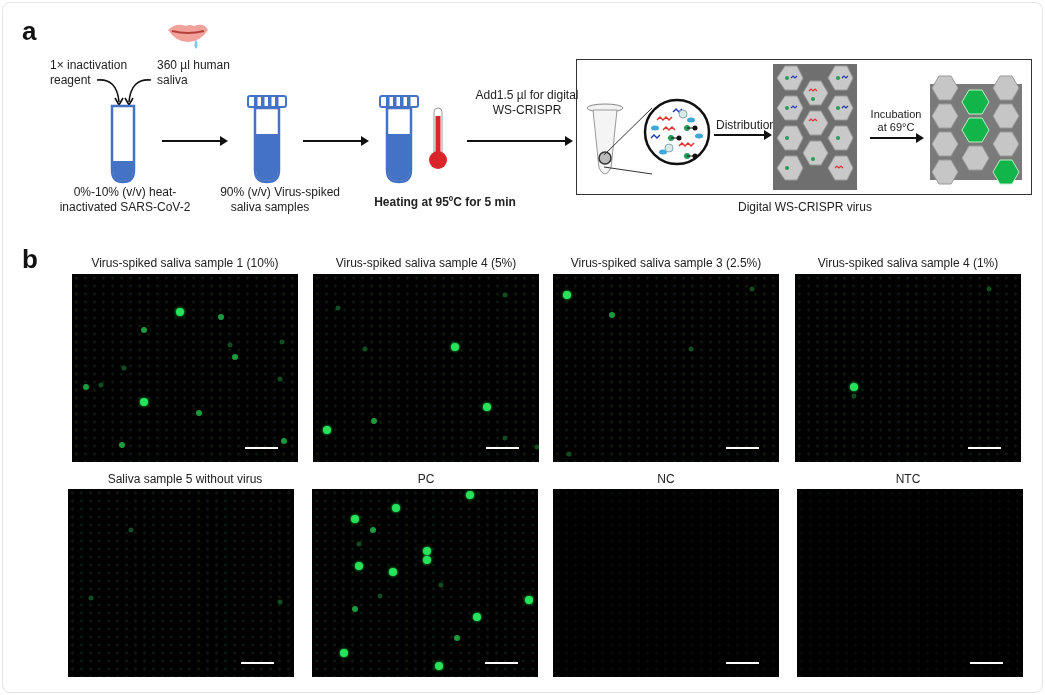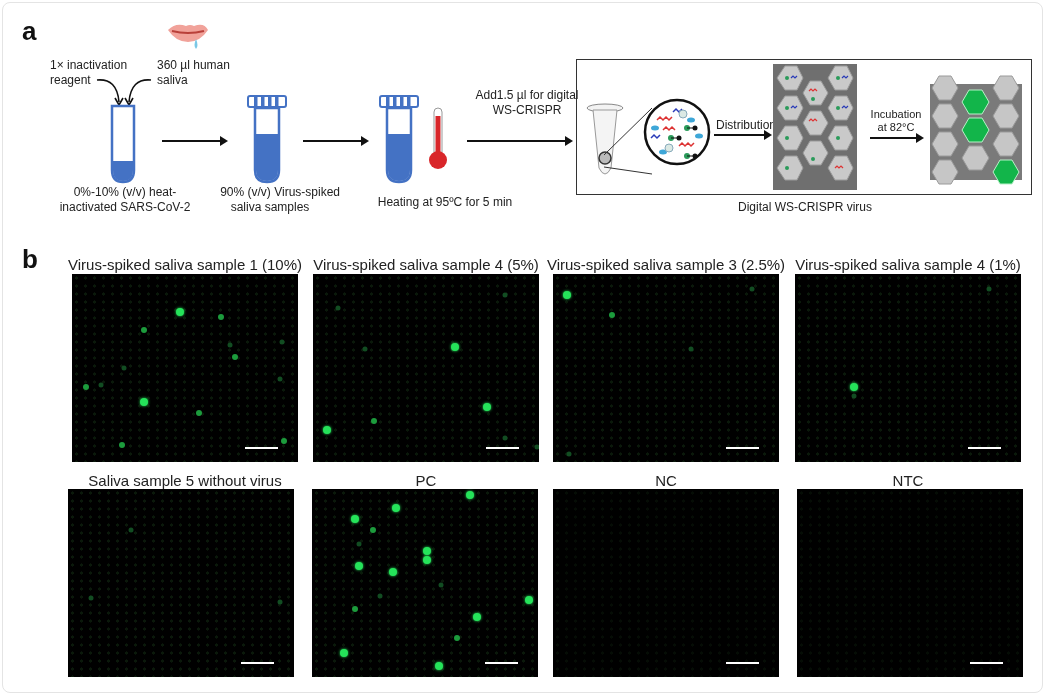--- a/index.html
+++ b/index.html
@@ -13,21 +13,21 @@
   .arrow{position:absolute;height:2px;background:#111;}
   .arrow::after{content:"";position:absolute;right:-2px;top:-4px;border-left:8px solid #111;border-top:5px solid transparent;border-bottom:5px solid transparent;}
   .assay-box{position:absolute;left:576px;top:59px;width:454px;height:134px;border:1.5px solid #333;}
   .micro{position:absolute;background:#000;overflow:hidden;width:226px;height:188px;}
   .micro .grid{position:absolute;inset:0;background-image:radial-gradient(circle,rgba(30,70,30,0.35) 1.4px,transparent 1.8px);background-size:9px 8px;}
   .dot{position:absolute;border-radius:50%;transform:translate(-50%,-50%);}
   .dot.b{width:8px;height:8px;background:#25e35a;box-shadow:0 0 3px #25e35a;}
   .dot.m{width:6px;height:6px;background:#1c9b3c;}
   .dot.f{width:5px;height:5px;background:#124d22;}
   .scale{position:absolute;right:20px;bottom:13px;width:33px;height:2px;background:#fff;}
-  .title{position:absolute;font-size:15px;text-align:center;width:260px;white-space:nowrap;}
+  .title{position:absolute;font-size:12px;text-align:center;width:260px;white-space:nowrap;}
 </style>
 </head>
 <body>
 
 <div class="frame"></div>
 
 <div class="panel-letter" style="left:22px;top:16px;">a</div>
 
 <svg class="abs" style="left:166px;top:22px;" width="44" height="34">
   <path d="M2 8 Q10 0 20 4 Q24 2 28 4 Q38 0 42 8 Q34 20 22 20 Q10 20 2 8Z" fill="#f1a29a"></path>
@@ -77,21 +77,21 @@
     <rect x="22" y="3" width="3.5" height="9" fill="#4472c4"></rect>
     <rect x="29" y="3" width="3.5" height="9" fill="#4472c4"></rect>
   <path d="M9 14 L33 14 L33 76 Q33 88 21 88 Q9 88 9 76 Z" fill="#fff" stroke="#4472c4" stroke-width="2.5"></path>
   <path d="M10 40 L32 40 L32 76 Q32 87 21 87 Q10 87 10 76 Z" fill="#4472c4"></path>
 </svg>
 <svg class="abs" style="left:427px;top:106px;" width="22" height="66">
   <rect x="7" y="2" width="8" height="48" rx="4" fill="#fff" stroke="#999" stroke-width="1"></rect>
   <rect x="8.5" y="10" width="5" height="42" fill="#d9262a"></rect>
   <circle cx="11" cy="54" r="9" fill="#d9262a"></circle>
 </svg>
-<div class="lbl ctr" style="left:370px;top:195px;width:150px;">Heating at 95ºC for 5 min</div>
+<div class="lbl ctr" style="left:370px;top:195px;width:150px;font-weight:bold;">Heating at 95ºC for 5 min</div>
 
 <div class="lbl ctr" style="left:462px;top:88px;width:130px;">Add1.5 µl for digital</div>
 <div class="lbl ctr" style="left:462px;top:103px;width:130px;">WS-CRISPR</div>
 <div class="arrow" style="left:467px;top:140px;width:104px;"></div>
 
 <div class="assay-box"></div>
 
 <svg class="abs" style="left:585px;top:98px;" width="42" height="86">
   <ellipse cx="20" cy="10" rx="18" ry="4" fill="#f3f3f3" stroke="#888"></ellipse>
   <path d="M8 12 L32 12 L26 70 Q20 82 14 70 Z" fill="#f4f4f4" stroke="#999"></path>
@@ -162,21 +162,21 @@
       <path d="M69 44 l2 -2 l2 2 l2 -2"></path>
     </g>
   <g stroke="#d33" fill="none" stroke-width="1.2">
       <path d="M36 27 l2 -2 l2 2 l2 -2 l2 2"></path>
       <path d="M36 57 l2 -2 l2 2 l2 -2 l2 2"></path>
       <path d="M62 104 l2 -2 l2 2 l2 -2 l2 2"></path>
     </g>
 </svg>
 
 <div class="lbl ctr" style="left:866px;top:107px;width:60px;font-size:11px;">Incubation</div>
-<div class="lbl ctr" style="left:866px;top:120px;width:60px;font-size:11px;">at 82°C</div>
+<div class="lbl ctr" style="left:866px;top:120px;width:60px;font-size:11px;">at 69°C</div>
 <div class="arrow" style="left:870px;top:137px;width:52px;"></div>
 
 <svg class="abs" style="left:930px;top:74px;" width="92" height="116">
   <rect x="0" y="10" width="92" height="96" fill="#7a7a7a"></rect>
   <g stroke="#9a9a9a">
     <polygon points="2,14 9,2 21,2 28,14 21,26 9,26" fill="#c6c6c6"></polygon>
     <polygon points="2,42 9,30 21,30 28,42 21,54 9,54" fill="#c6c6c6"></polygon>
     <polygon points="2,70 9,58 21,58 28,70 21,82 9,82" fill="#c6c6c6"></polygon>
     <polygon points="2,98 9,86 21,86 28,98 21,110 9,110" fill="#c6c6c6"></polygon>
     <polygon points="32,28 39,16 52,16 59,28 52,40 39,40" fill="#12b54a" stroke="#b8f0c8"></polygon>

